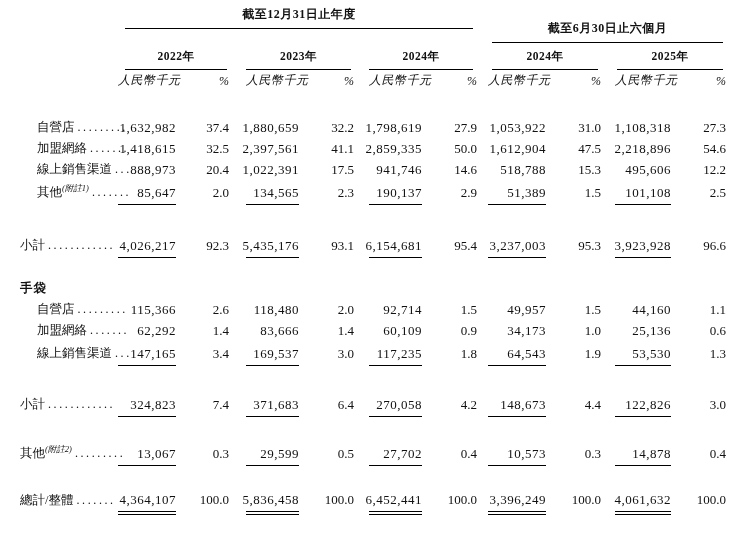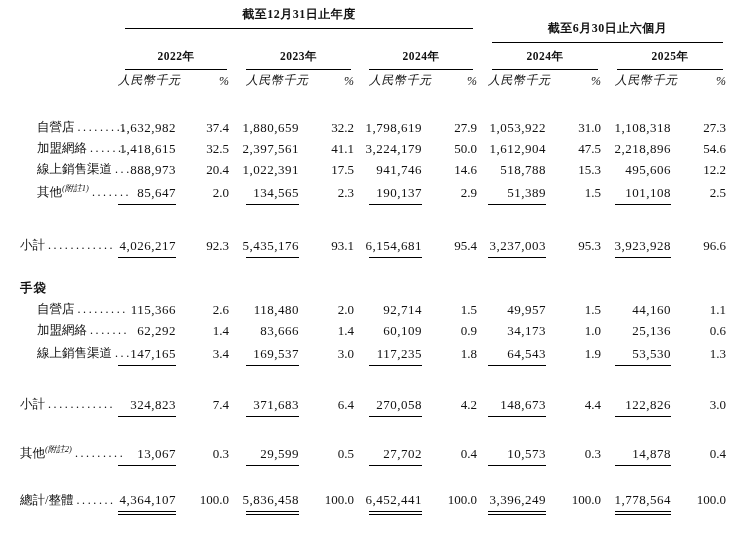--- a/index.html
+++ b/index.html
@@ -137,21 +137,21 @@
         <td class="pct">31.0</td>
         <td class="num ci4">1,108,318</td>
         <td class="pct">27.3</td>
       </tr>
       <tr class="r-data">
         <td class="lbl ind"><span>加盟網絡</span><span class="dots">.......</span></td>
         <td class="num ci0">1,418,615</td>
         <td class="pct">32.5</td>
         <td class="num ci1">2,397,561</td>
         <td class="pct">41.1</td>
-        <td class="num ci2">3,224,179</td>
+        <td class="num ci2">2,859,335</td>
         <td class="pct">50.0</td>
         <td class="num ci3">1,612,904</td>
         <td class="pct">47.5</td>
         <td class="num ci4">2,218,896</td>
         <td class="pct">54.6</td>
       </tr>
       <tr class="r-data">
         <td class="lbl ind"><span>線上銷售渠道</span><span class="dots">...</span></td>
         <td class="num ci0">888,973</td>
         <td class="pct">20.4</td>
@@ -276,17 +276,17 @@
       <tr class="r-total drule">
         <td class="lbl"><span>總計/整體</span><span class="dots">.......</span></td>
         <td class="num ci0">4,364,107</td>
         <td class="pct">100.0</td>
         <td class="num ci1">5,836,458</td>
         <td class="pct">100.0</td>
         <td class="num ci2">6,452,441</td>
         <td class="pct">100.0</td>
         <td class="num ci3">3,396,249</td>
         <td class="pct">100.0</td>
-        <td class="num ci4">1,778,564</td>
+        <td class="num ci4">4,061,632</td>
         <td class="pct">100.0</td>
       </tr>
     </tbody>
 </table>
 
 </body></html>

